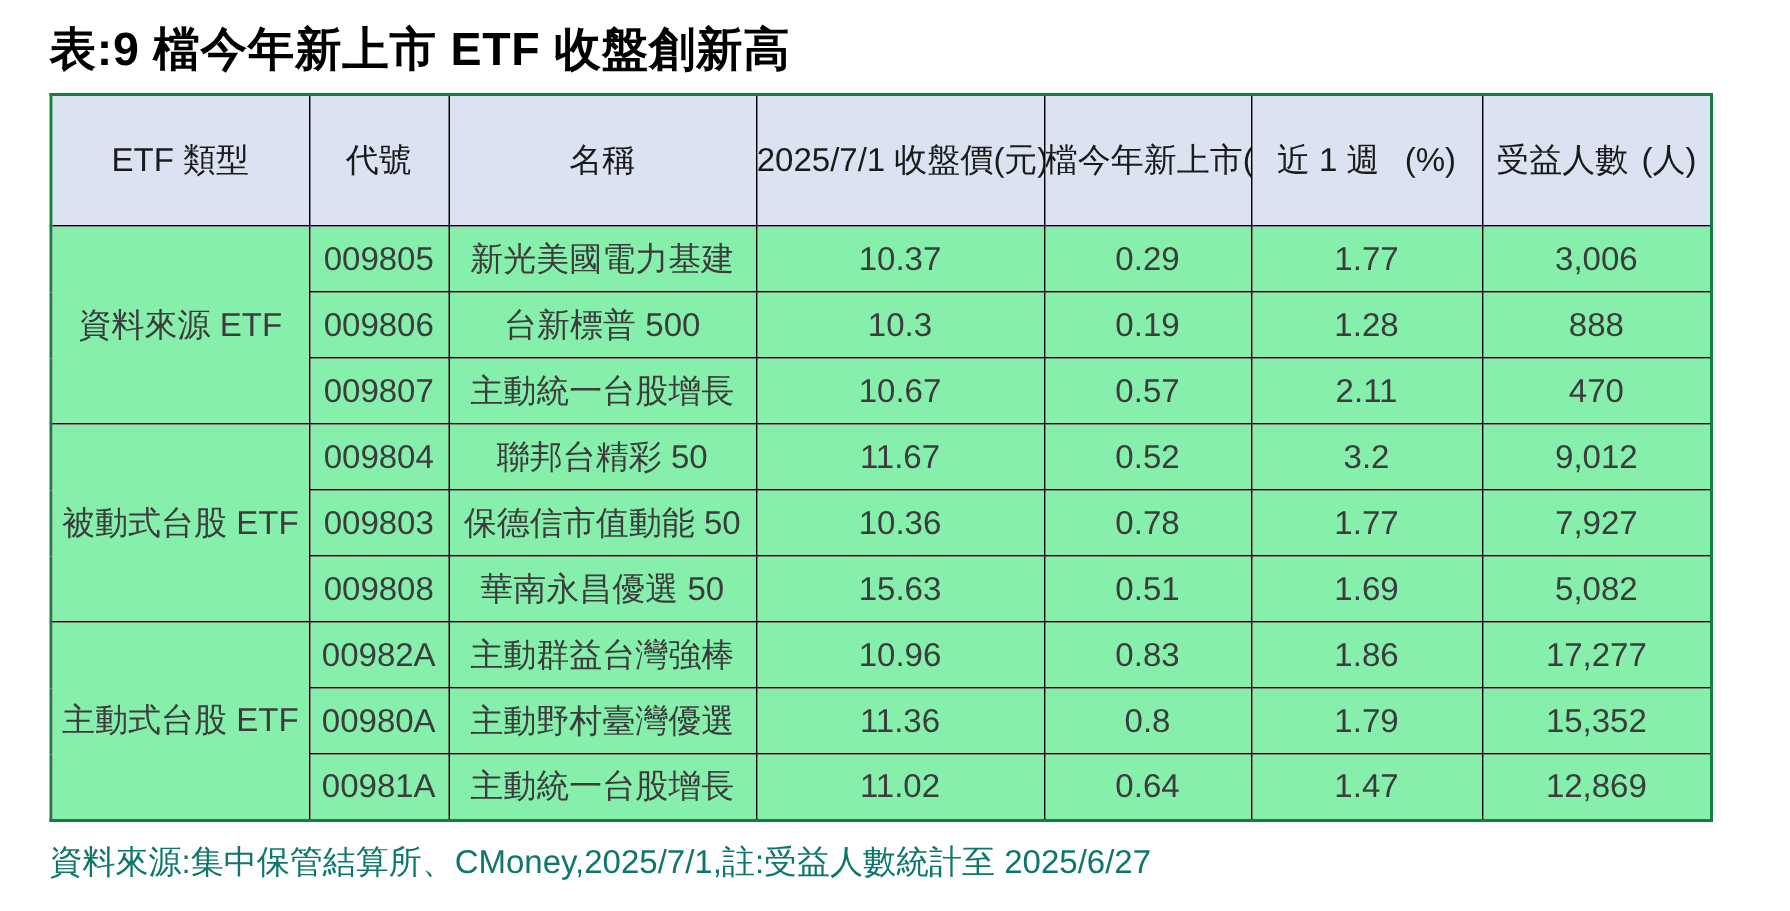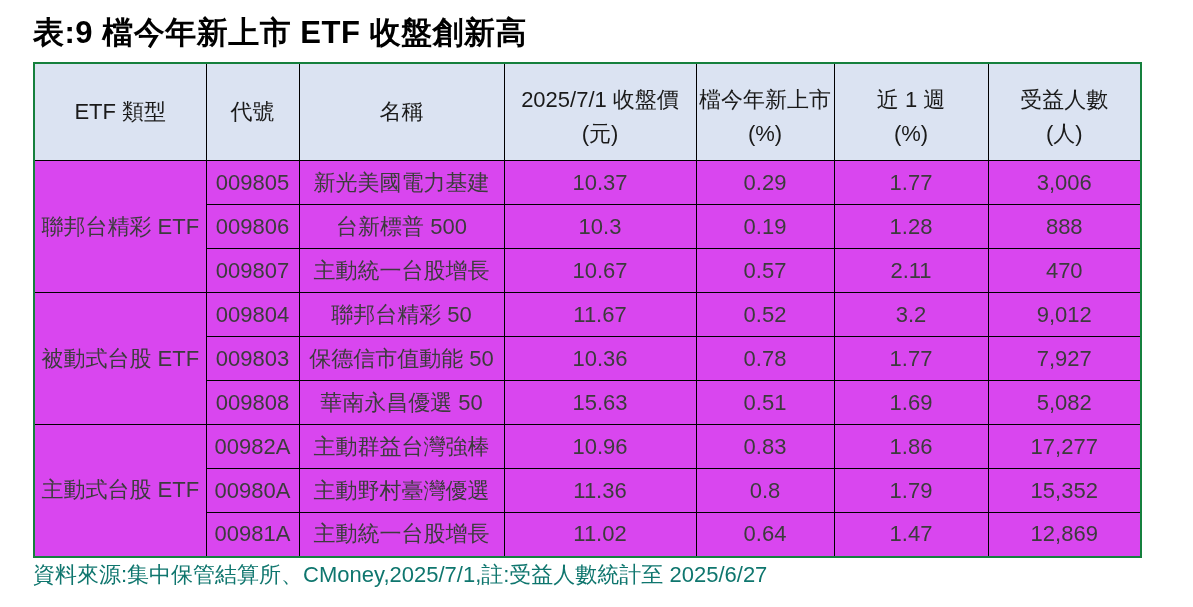--- a/index.html
+++ b/index.html
@@ -36,33 +36,32 @@
   }
   table.etf th {
     background: #dbe3f2;
     height: 86px;
     font-weight: normal;
     color: #1a1a1a;
     font-size: 22px;
   }
   .th-stack {
     display: flex;
-    flex-direction: column;
+    flex-direction: row;
     justify-content: space-evenly;
     align-items: center;
     height: 86px;
     padding: 4px 0;
-    margin-top: 10px;
   }
   .th-stack span { display: block; line-height: 1.1; }
   table.etf td {
     height: 44px;
     font-size: 22px;
     color: #3c3c3c;
-    background: #d946ef;
+    background: #86efac;
   }
   td.type-cell { color: #3c3c3c; }
   .footer {
     position: absolute;
     left: 33px; top: 560px;
     font-size: 22px;
     color: #0f766e;
     white-space: nowrap;
   }
 </style>
@@ -110,21 +109,21 @@
           <div class="th-stack">
             <span>受益人數</span>
             <span>(人)</span>
           </div>
         </th>
       </tr>
     </thead>
     <tbody>
 
       <tr>
-        <td class="type-cell" rowspan="3">聯邦台精彩 ETF</td>
+        <td class="type-cell" rowspan="3">資料來源 ETF</td>
         <td>009805</td>
         <td>新光美國電力基建</td>
         <td>10.37</td>
         <td>0.29</td>
         <td>1.77</td>
         <td>3,006</td>
       </tr>
       <tr>
         <td>009806</td>
         <td>台新標普 500</td>

